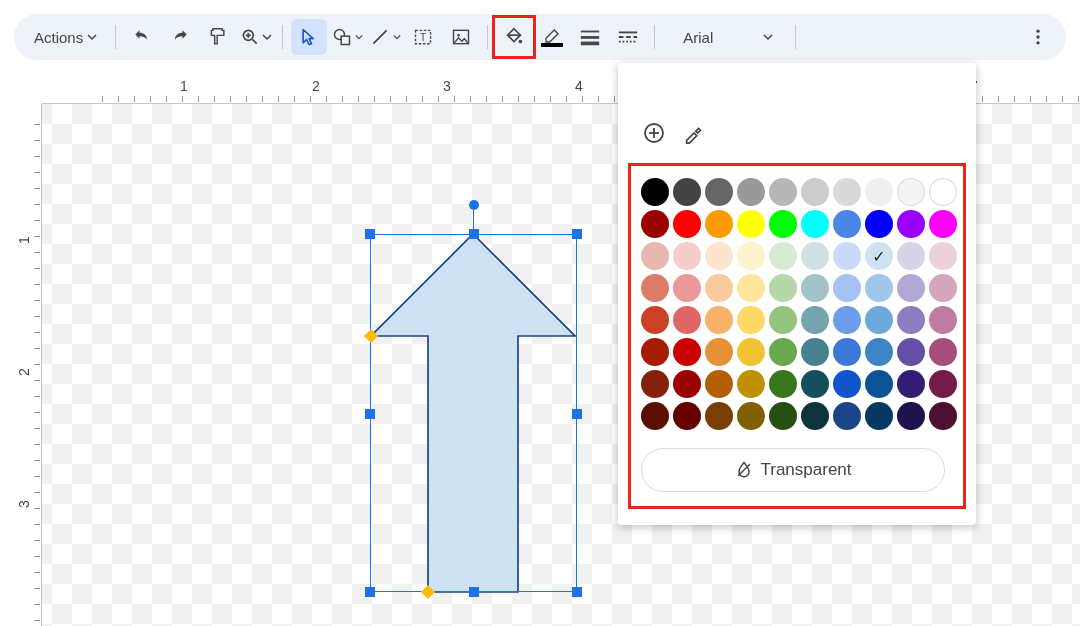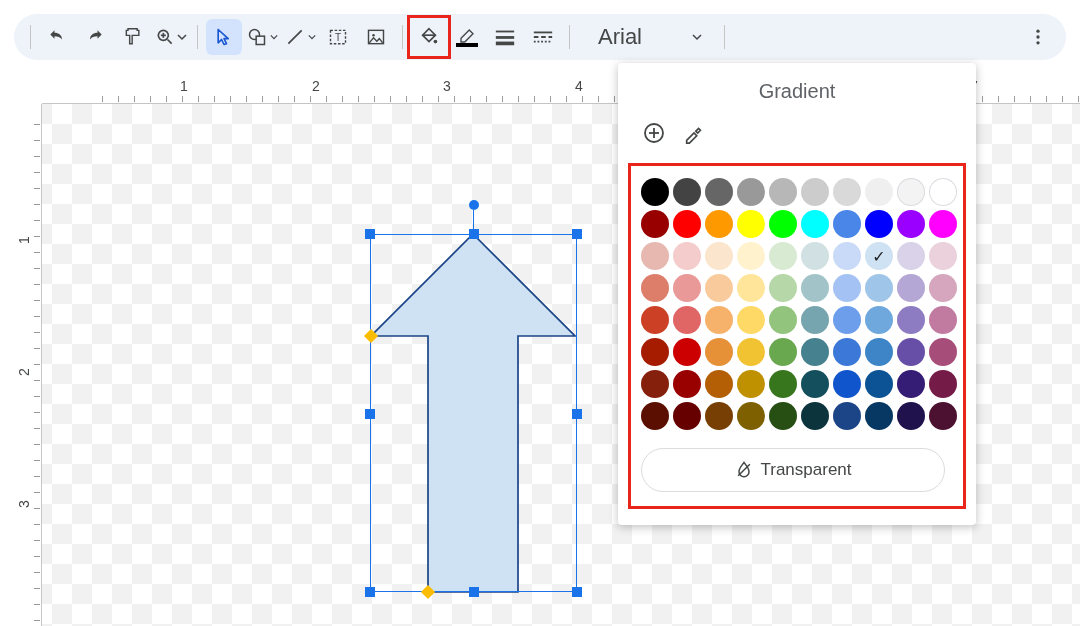--- a/index.html
+++ b/index.html
@@ -5,21 +5,21 @@
 html,body{margin:0;padding:0;font-family:Arial,sans-serif;background:#fff;width:1080px;height:626px;overflow:hidden;}
 *{box-sizing:border-box;}
 .toolbar{margin:14px 14px 0 14px;height:46px;background:#eef3fa;border-radius:28px;display:flex;align-items:center;padding:0 10px;gap:2px;position:relative;}
 .tool-btn{height:36px;min-width:36px;display:flex;align-items:center;justify-content:center;border-radius:6px;color:#444746;cursor:pointer;}
 .tool-btn svg{pointer-events:none;}
 .actions-btn{padding:0 10px;font-size:15px;color:#444746;gap:4px;}
 .sel{background:#d3e3fd;}
 .divider{width:1px;height:24px;background:#c4c7c5;margin:0 6px;}
 .borderc-wrap{display:flex;flex-direction:column;align-items:center;justify-content:center;height:36px;min-width:36px;}
 .borderc-bar{width:22px;height:4px;background:#000;margin-top:-2px;}
-.font-sel{font-size:22px;color:#444746;display:flex;align-items:center;padding:0 14px 0 20px;height:36px;gap:50px;}
+.font-sel{font-size:15px;color:#444746;display:flex;align-items:center;padding:0 14px 0 20px;height:36px;gap:50px;}
 .fill-active{position:relative;}
 .fill-active::after{content:'';position:absolute;inset:-4px;border:3px solid #e8241b;pointer-events:none;}
 .ruler-h{position:absolute;left:42px;right:0;top:76px;height:28px;border-bottom:1px solid #c4c7c5;}
 .ruler-v{position:absolute;left:14px;top:104px;bottom:0;width:28px;border-right:1px solid #c4c7c5;}
 .tick-label{position:absolute;font-size:14px;color:#444746;}
 .tick-minor{position:absolute;background:#9a9a9a;}
 .canvas-area{position:absolute;left:42px;top:104px;right:0;bottom:0;overflow:hidden;}
 .checker{position:absolute;inset:0;
  background-image:linear-gradient(45deg,#f1f1f1 25%,transparent 25%),linear-gradient(-45deg,#f1f1f1 25%,transparent 25%),linear-gradient(45deg,transparent 75%,#f1f1f1 75%),linear-gradient(-45deg,transparent 75%,#f1f1f1 75%);
  background-size:40px 40px;background-position:10px 0,10px 20px,30px -20px,-10px 0;background-color:#fff;}
@@ -40,20 +40,26 @@
 .swatch-grid{display:grid;grid-template-columns:repeat(10,1fr);gap:4px;}
 .swatch{width:28px;height:28px;border-radius:50%;cursor:pointer;position:relative;}
 .swatch.outline{box-shadow:inset 0 0 0 1px #dadce0;}
 .swatch.check::after{content:'✓';position:absolute;inset:0;display:flex;align-items:center;justify-content:center;color:#202124;font-size:16px;}
 .transparent-btn{margin-top:18px;height:44px;border:1px solid #dadce0;border-radius:22px;display:flex;align-items:center;justify-content:center;gap:6px;font-size:17px;color:#444746;cursor:pointer;}
 </style>
 </head>
 <body>
 
 <div class="toolbar">
+  <div class="tool-btn actions-btn">
+    <span>Actions</span>
+    <svg width="10" height="10" viewBox="0 0 10 10">
+        <path d="M1 3l4 4 4-4" fill="none" stroke="#444746" stroke-width="1.5"></path>
+      </svg>
+  </div>
   <div class="divider"></div>
   <div class="tool-btn">
       <svg width="20" height="20" viewBox="0 0 24 24">
         <path d="M9 14l-5-5 5-5v3c5 0 9 3 9 8-2-3-5-4-9-4v3z" fill="#444746"></path>
       </svg>
     </div>
   <div class="tool-btn">
       <svg width="20" height="20" viewBox="0 0 24 24">
         <path d="M15 14l5-5-5-5v3c-5 0-9 3-9 8 2-3 5-4 9-4v3z" fill="#444746"></path>
       </svg>
@@ -282,21 +288,20 @@
   <div class="handle" style="left:530px;top:305px;"></div>
   <div class="handle" style="left:323px;top:483px;"></div>
   <div class="handle" style="left:427px;top:483px;"></div>
   <div class="handle" style="left:530px;top:483px;"></div>
   <div class="adj-handle" style="left:324px;top:227px;"></div>
   <div class="adj-handle" style="left:381px;top:483px;"></div>
 </div>
 
 <div class="popover">
   <div class="tabs">
-    <div class="tab">Gradient</div>
   </div>
   <div class="custom-row">
     <div class="iconbtn">
         <svg width="24" height="24" viewBox="0 0 24 24">
           <circle cx="12" cy="12" r="9" fill="none" stroke="#444746" stroke-width="1.8"></circle>
           <line x1="12" y1="7" x2="12" y2="17" stroke="#444746" stroke-width="1.8"></line>
           <line x1="7" y1="12" x2="17" y2="12" stroke="#444746" stroke-width="1.8"></line>
         </svg>
       </div>
     <div class="iconbtn">

